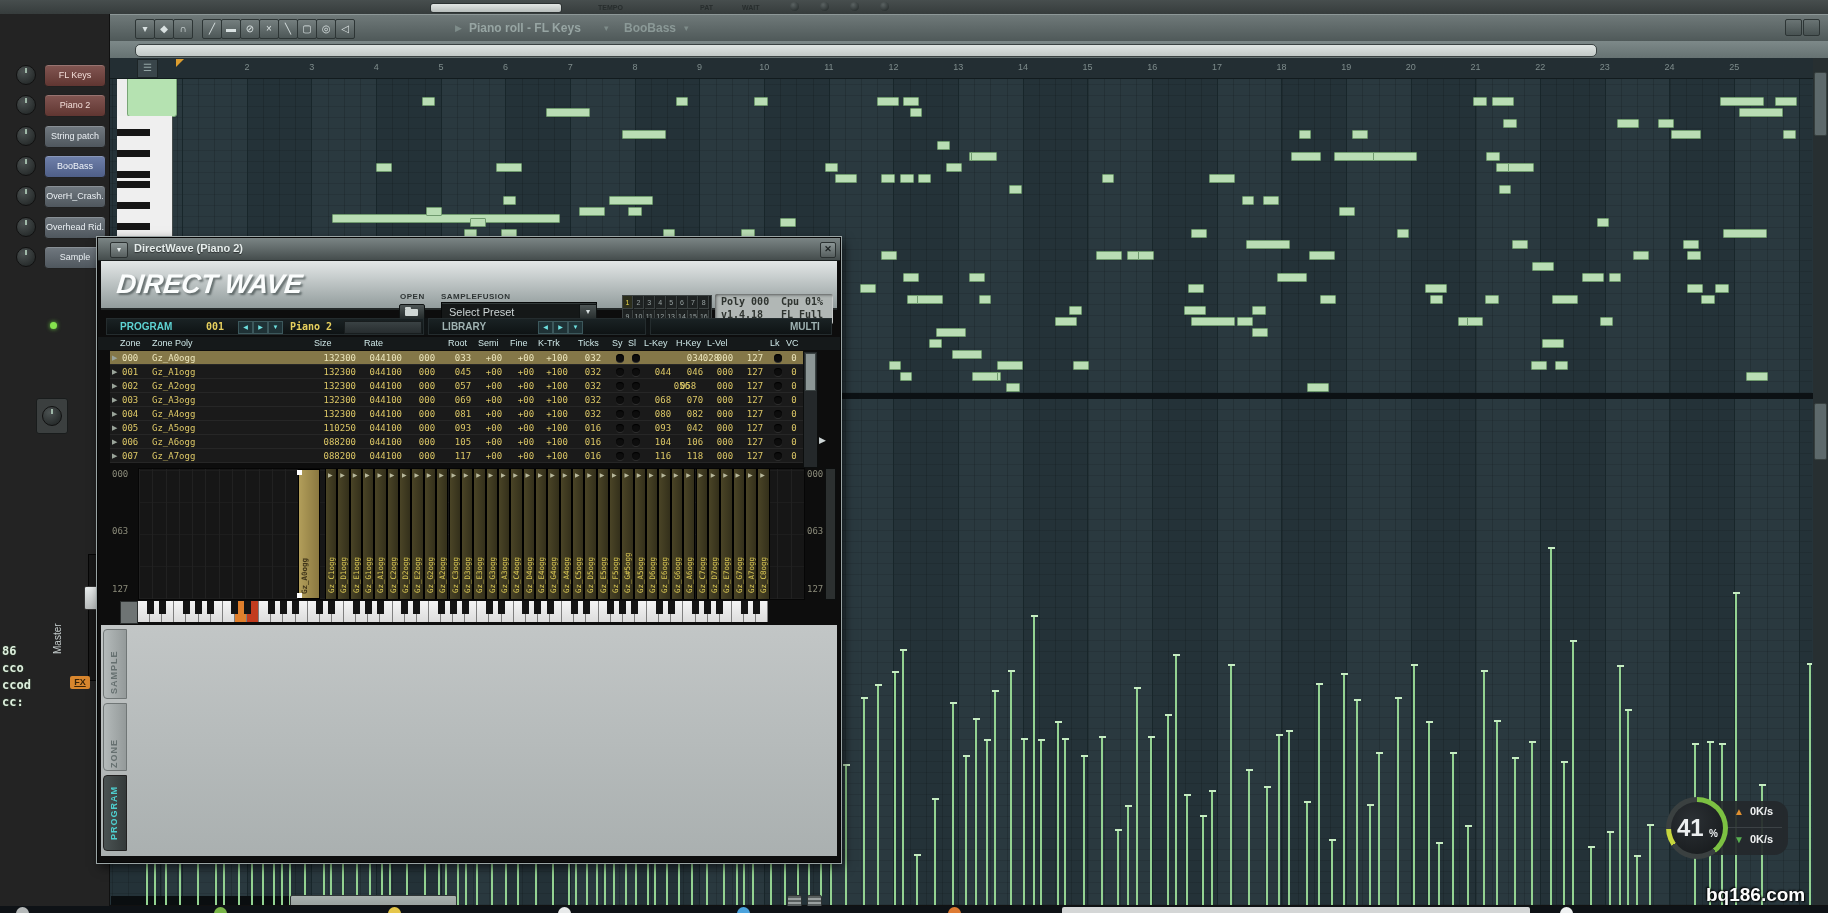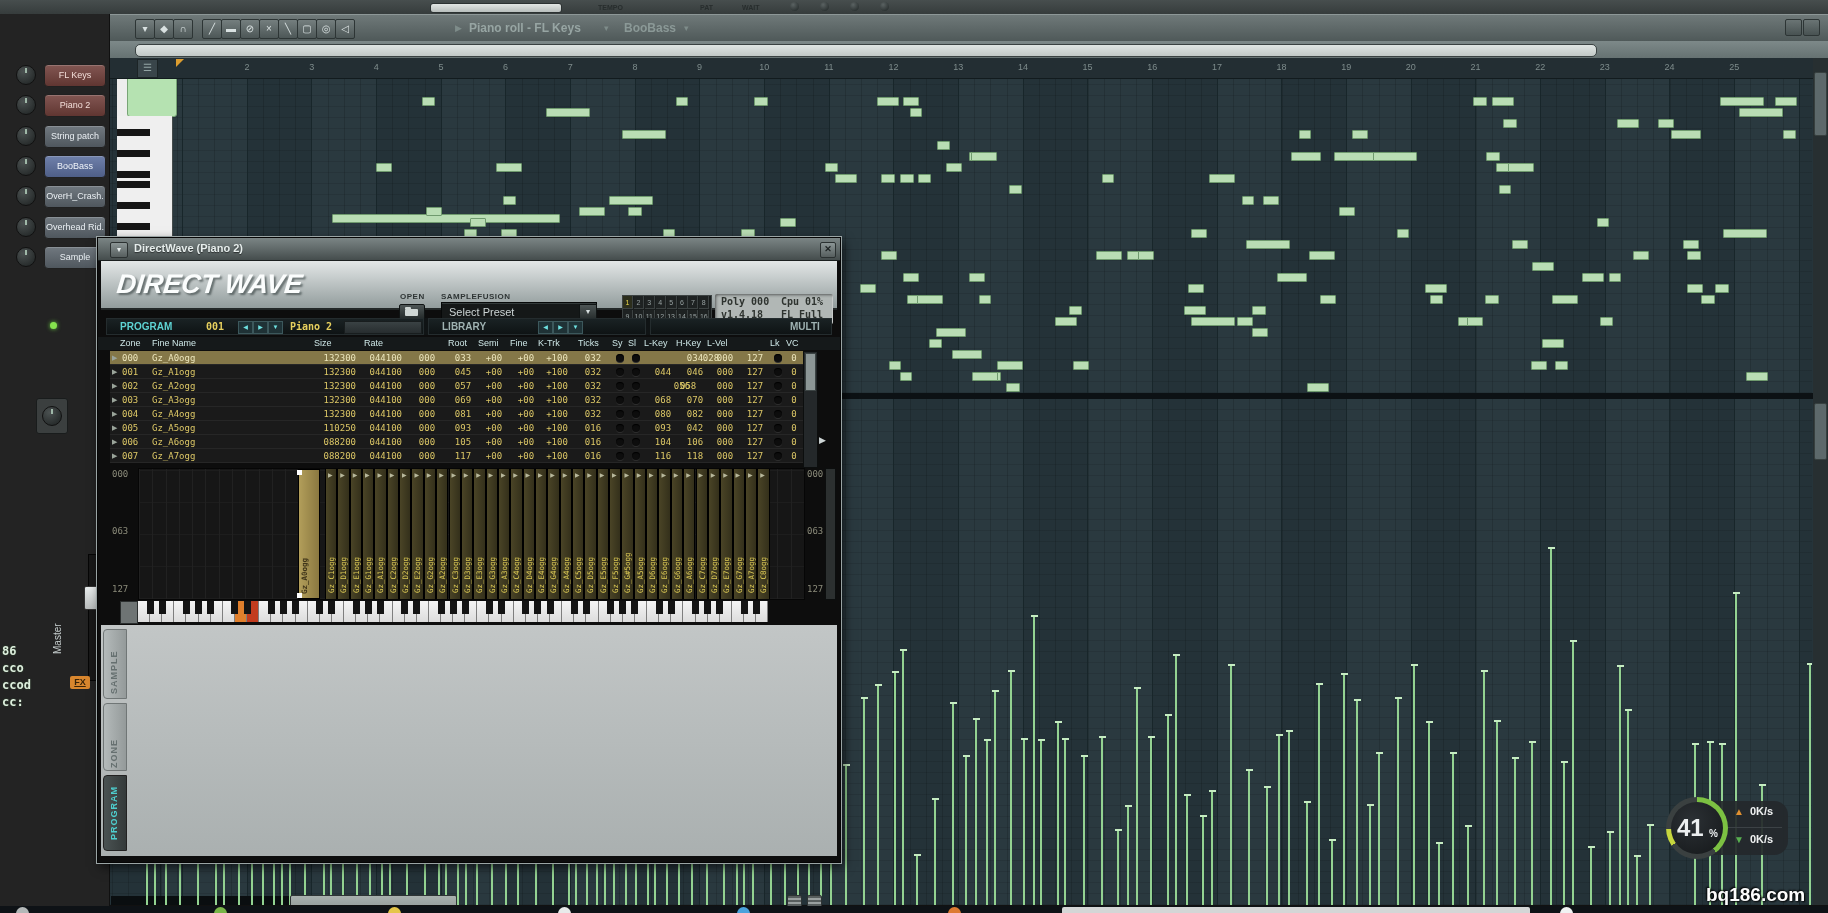--- a/index.html
+++ b/index.html
@@ -730,21 +730,21 @@
     <div class="abs pbfill" style="left:238px;width:76px"></div>
     <span class="abs pbgray" style="left:336px">LIBRARY</span>
     <div class="abs navbtn" style="left:432px">◀</div>
     <div class="abs navbtn" style="left:447px">▶</div>
     <div class="abs navbtn" style="left:462px">▼</div>
     <span class="abs pbgray" style="left:684px">MULTI</span>
   </div>
 
   <div id="thead" class="abs">
       <div class="th" style="left: 22px; top: 1px;">Zone</div>
-      <div class="th" style="left: 54px; top: 1px;">Fine Name</div>
+      <div class="th" style="left: 54px; top: 1px;">Zone Poly</div>
       <div class="th" style="left: 216px; top: 1px;">Size</div>
       <div class="th" style="left: 266px; top: 1px;">Rate</div>
       <div class="th" style="left: 314px; top: 18px;">Mute</div>
       <div class="th" style="left: 350px; top: 1px;">Root</div>
       <div class="th" style="left: 380px; top: 1px;">Semi</div>
       <div class="th" style="left: 412px; top: 1px;">Fine</div>
       <div class="th" style="left: 440px; top: 1px;">K-Trk</div>
       <div class="th" style="left: 480px; top: 1px;">Ticks</div>
       <div class="th" style="left: 514px; top: 1px;">Sy</div>
       <div class="th" style="left: 530px; top: 1px;">Sl</div>

